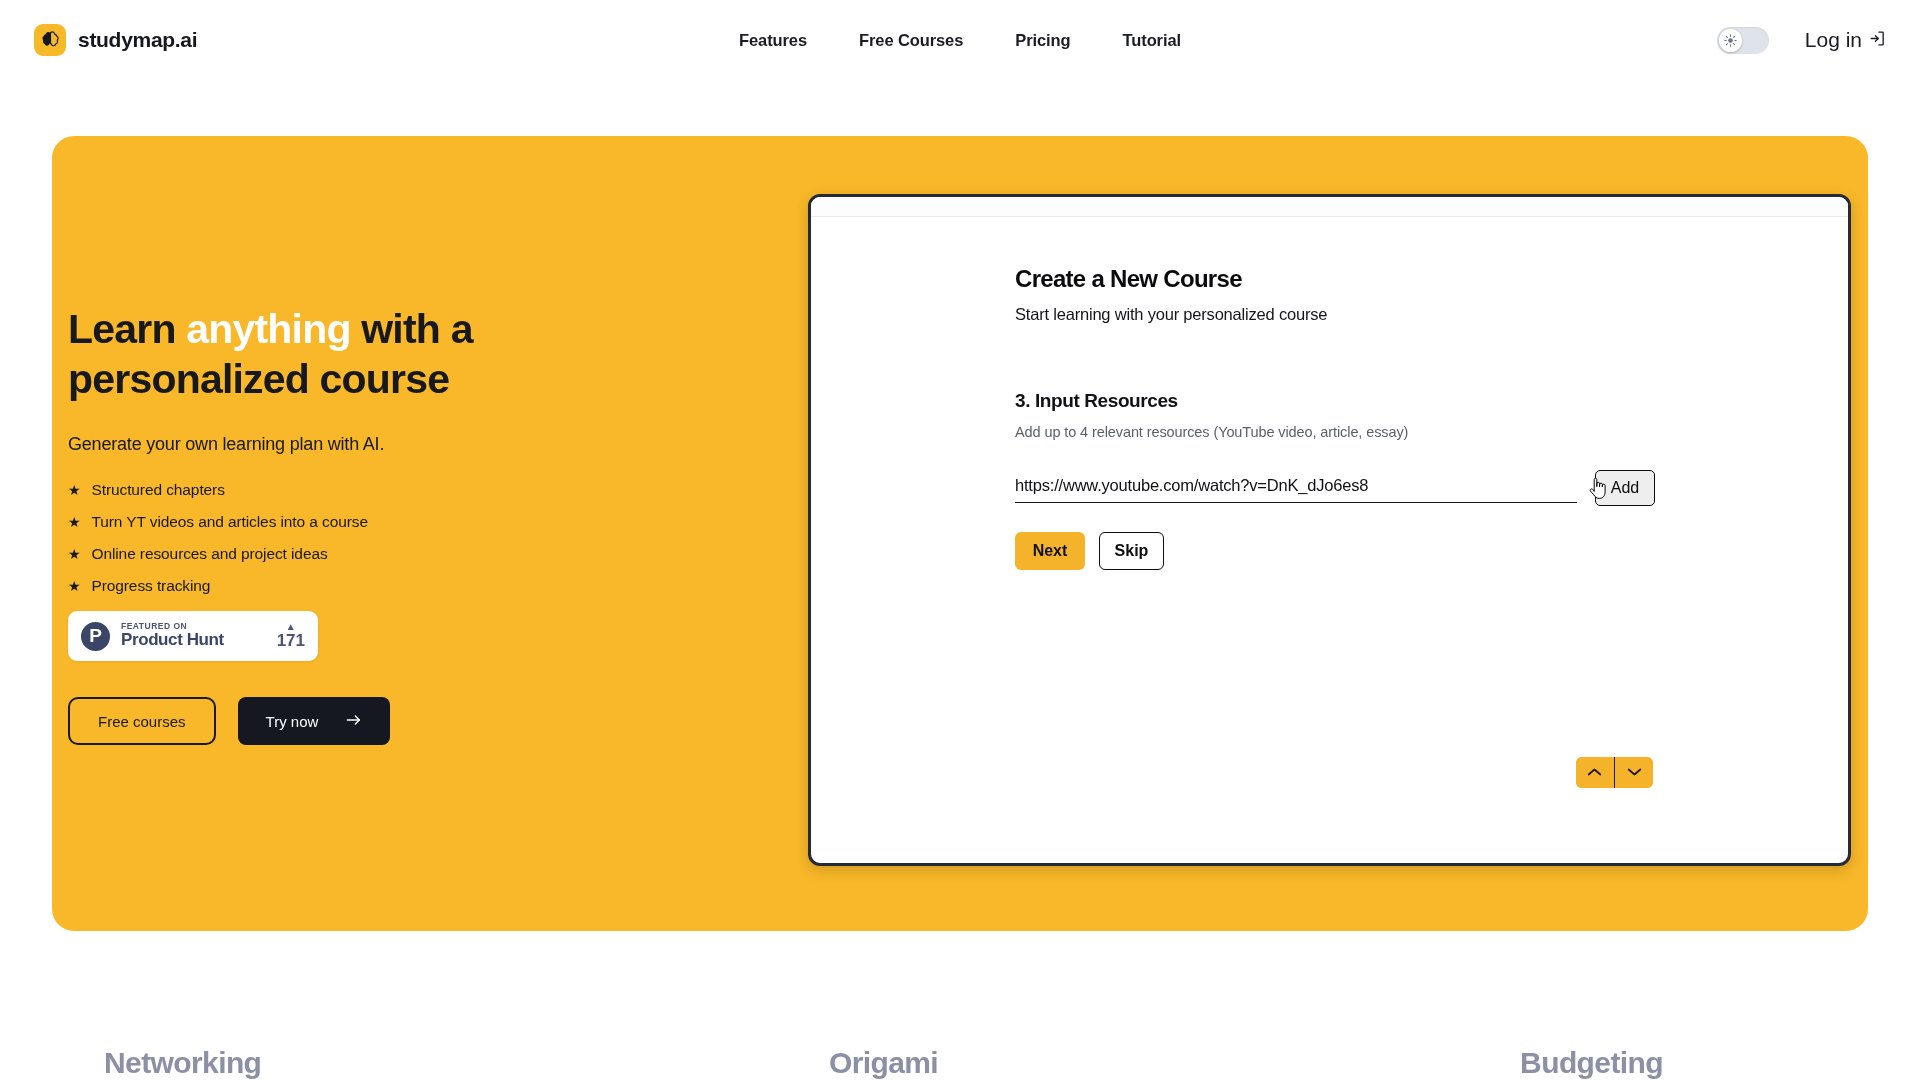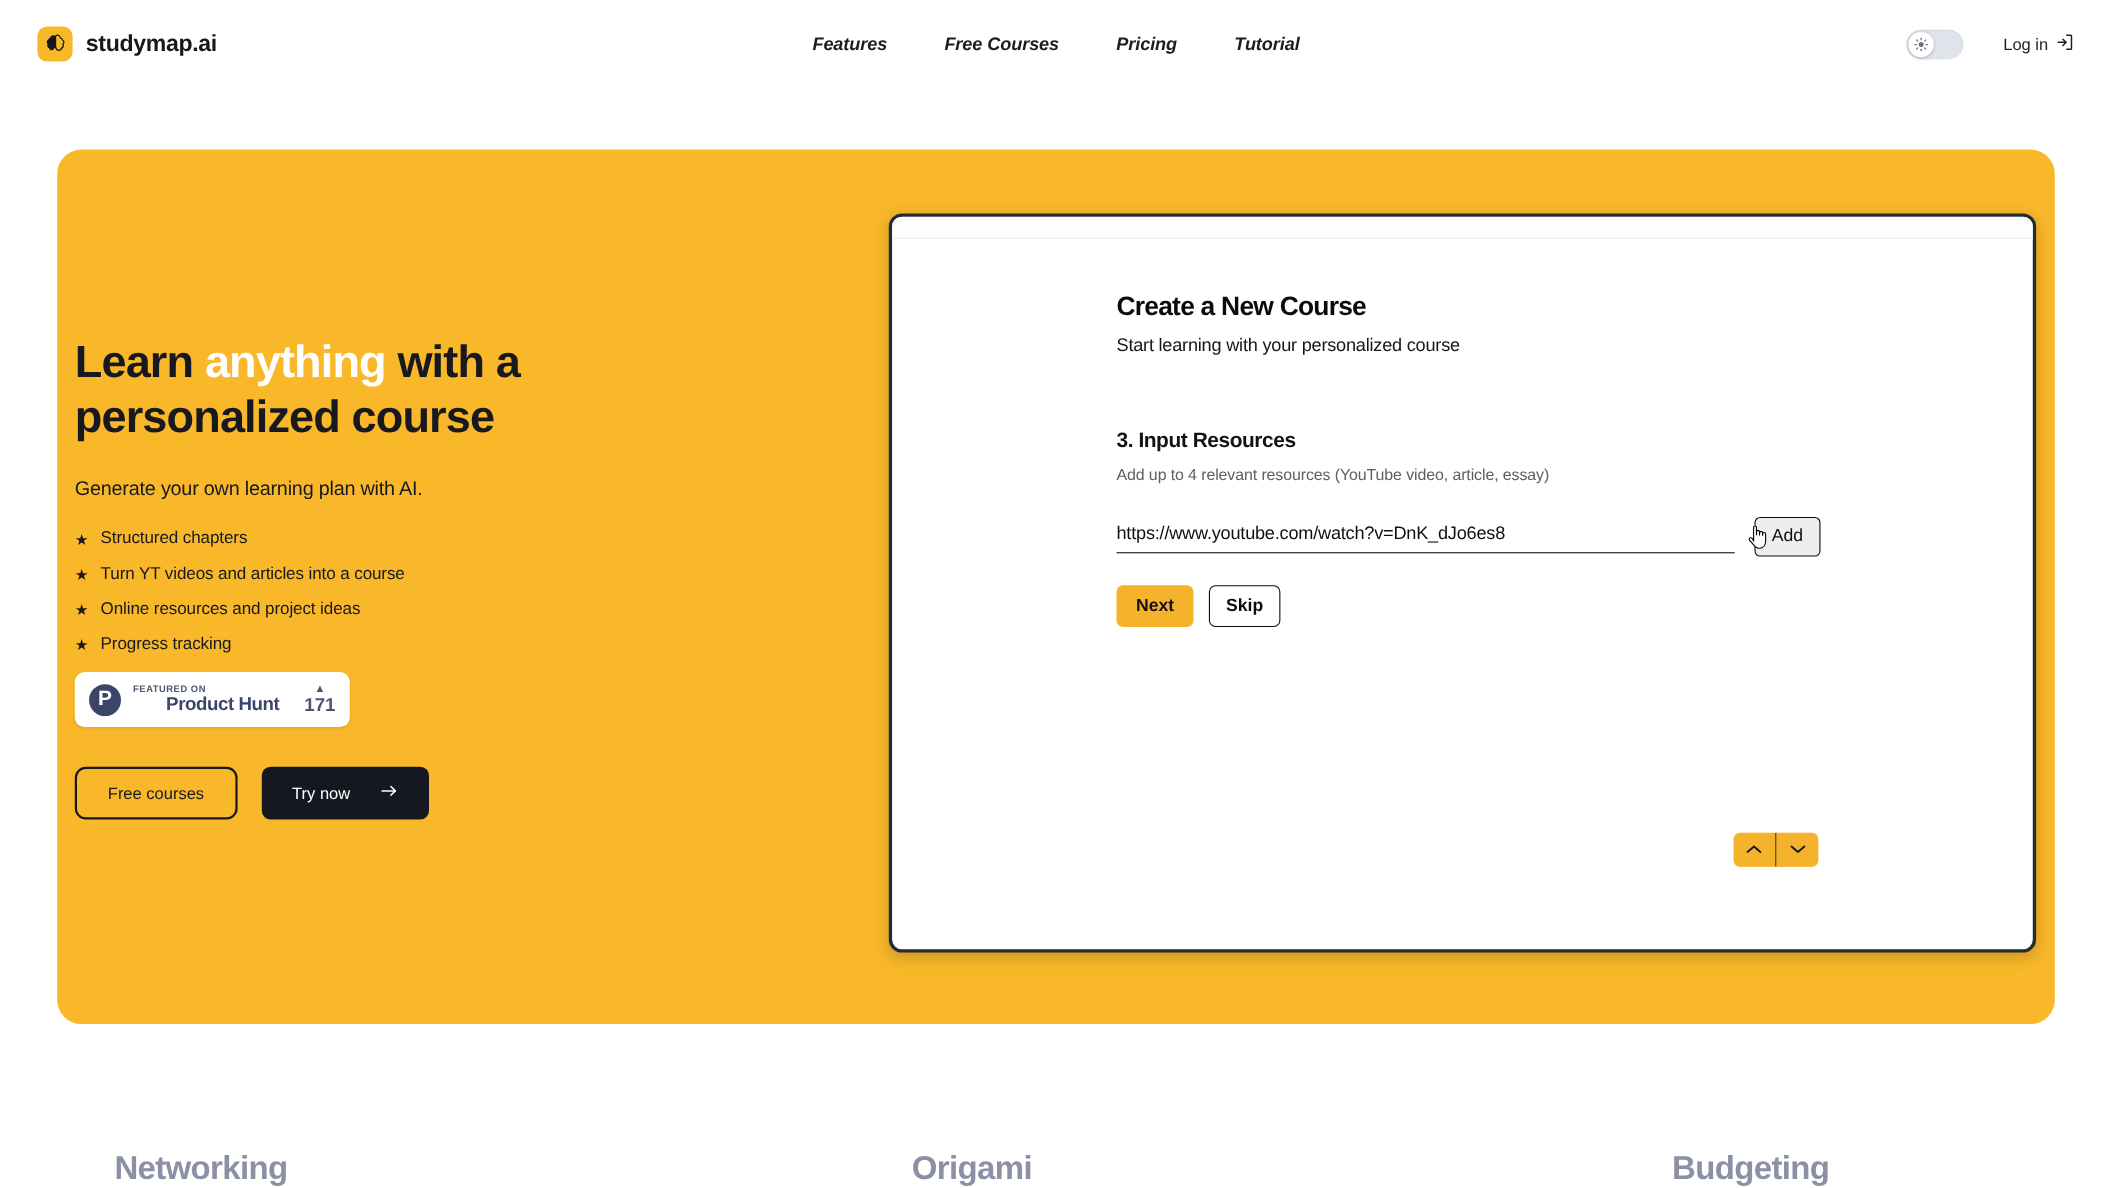--- a/index.html
+++ b/index.html
@@ -26,21 +26,21 @@
     border-radius: 9px;
     display: flex; align-items: center; justify-content: center;
   }
   .brand-name {
     font-size: 21px; font-weight: bold; color: #17171f;
     letter-spacing: -0.3px;
   }
   .nav-links {
     position: absolute;
     left: 50%; transform: translateX(-50%);
-    display: flex; align-items: center; gap: 52px; font-style: italic;
+    display: flex; align-items: center; gap: 52px;
   }
   .nav-link {
     font-size: 16.5px; font-weight: bold; color: #1c1c26;
     text-decoration: none; letter-spacing: -0.1px;
     cursor: pointer;
   }
   .nav-right {
     margin-left: auto;
     display: flex; align-items: center; gap: 36px;
   }
@@ -55,21 +55,21 @@
   .theme-toggle .knob {
     position: absolute; left: 2px; top: 2px;
     width: 23px; height: 23px;
     background: #ffffff;
     border-radius: 50%;
     box-shadow: 0 1px 3px rgba(0,0,0,.22);
     display: flex; align-items: center; justify-content: center;
   }
   .login {
     display: flex; align-items: center; gap: 7px;
-    font-size: 15px; font-weight: 500; color: #1c1c26;
+    font-size: 21px; font-weight: 500; color: #1c1c26;
     cursor: pointer;
   }
 
   
   .hero {
     margin: 56px 52px 0 52px;
     height: 795px;
     background: #F9B829;
     border-radius: 22px;
     display: flex;
@@ -116,21 +116,20 @@
     font-size: 19px; font-weight: bold;
   }
   .ph-text { line-height: 1.08; }
   .ph-top {
     font-size: 8.5px; font-weight: bold; color: #4b5573;
     letter-spacing: .5px;
   }
   .ph-main {
     font-size: 17px; font-weight: bold; color: #3a4567;
     letter-spacing: -0.4px;
-    margin-left: 30px;
   }
   .ph-vote {
     margin-left: auto; text-align: center;
     color: #4b5573; line-height: 1.1;
   }
   .ph-arrow { font-size: 10px; }
   .ph-count { font-size: 17px; font-weight: bold; }
 
   .hero-btns { margin-top: 36px; display: flex; gap: 22px; }
   .btn-outline {

